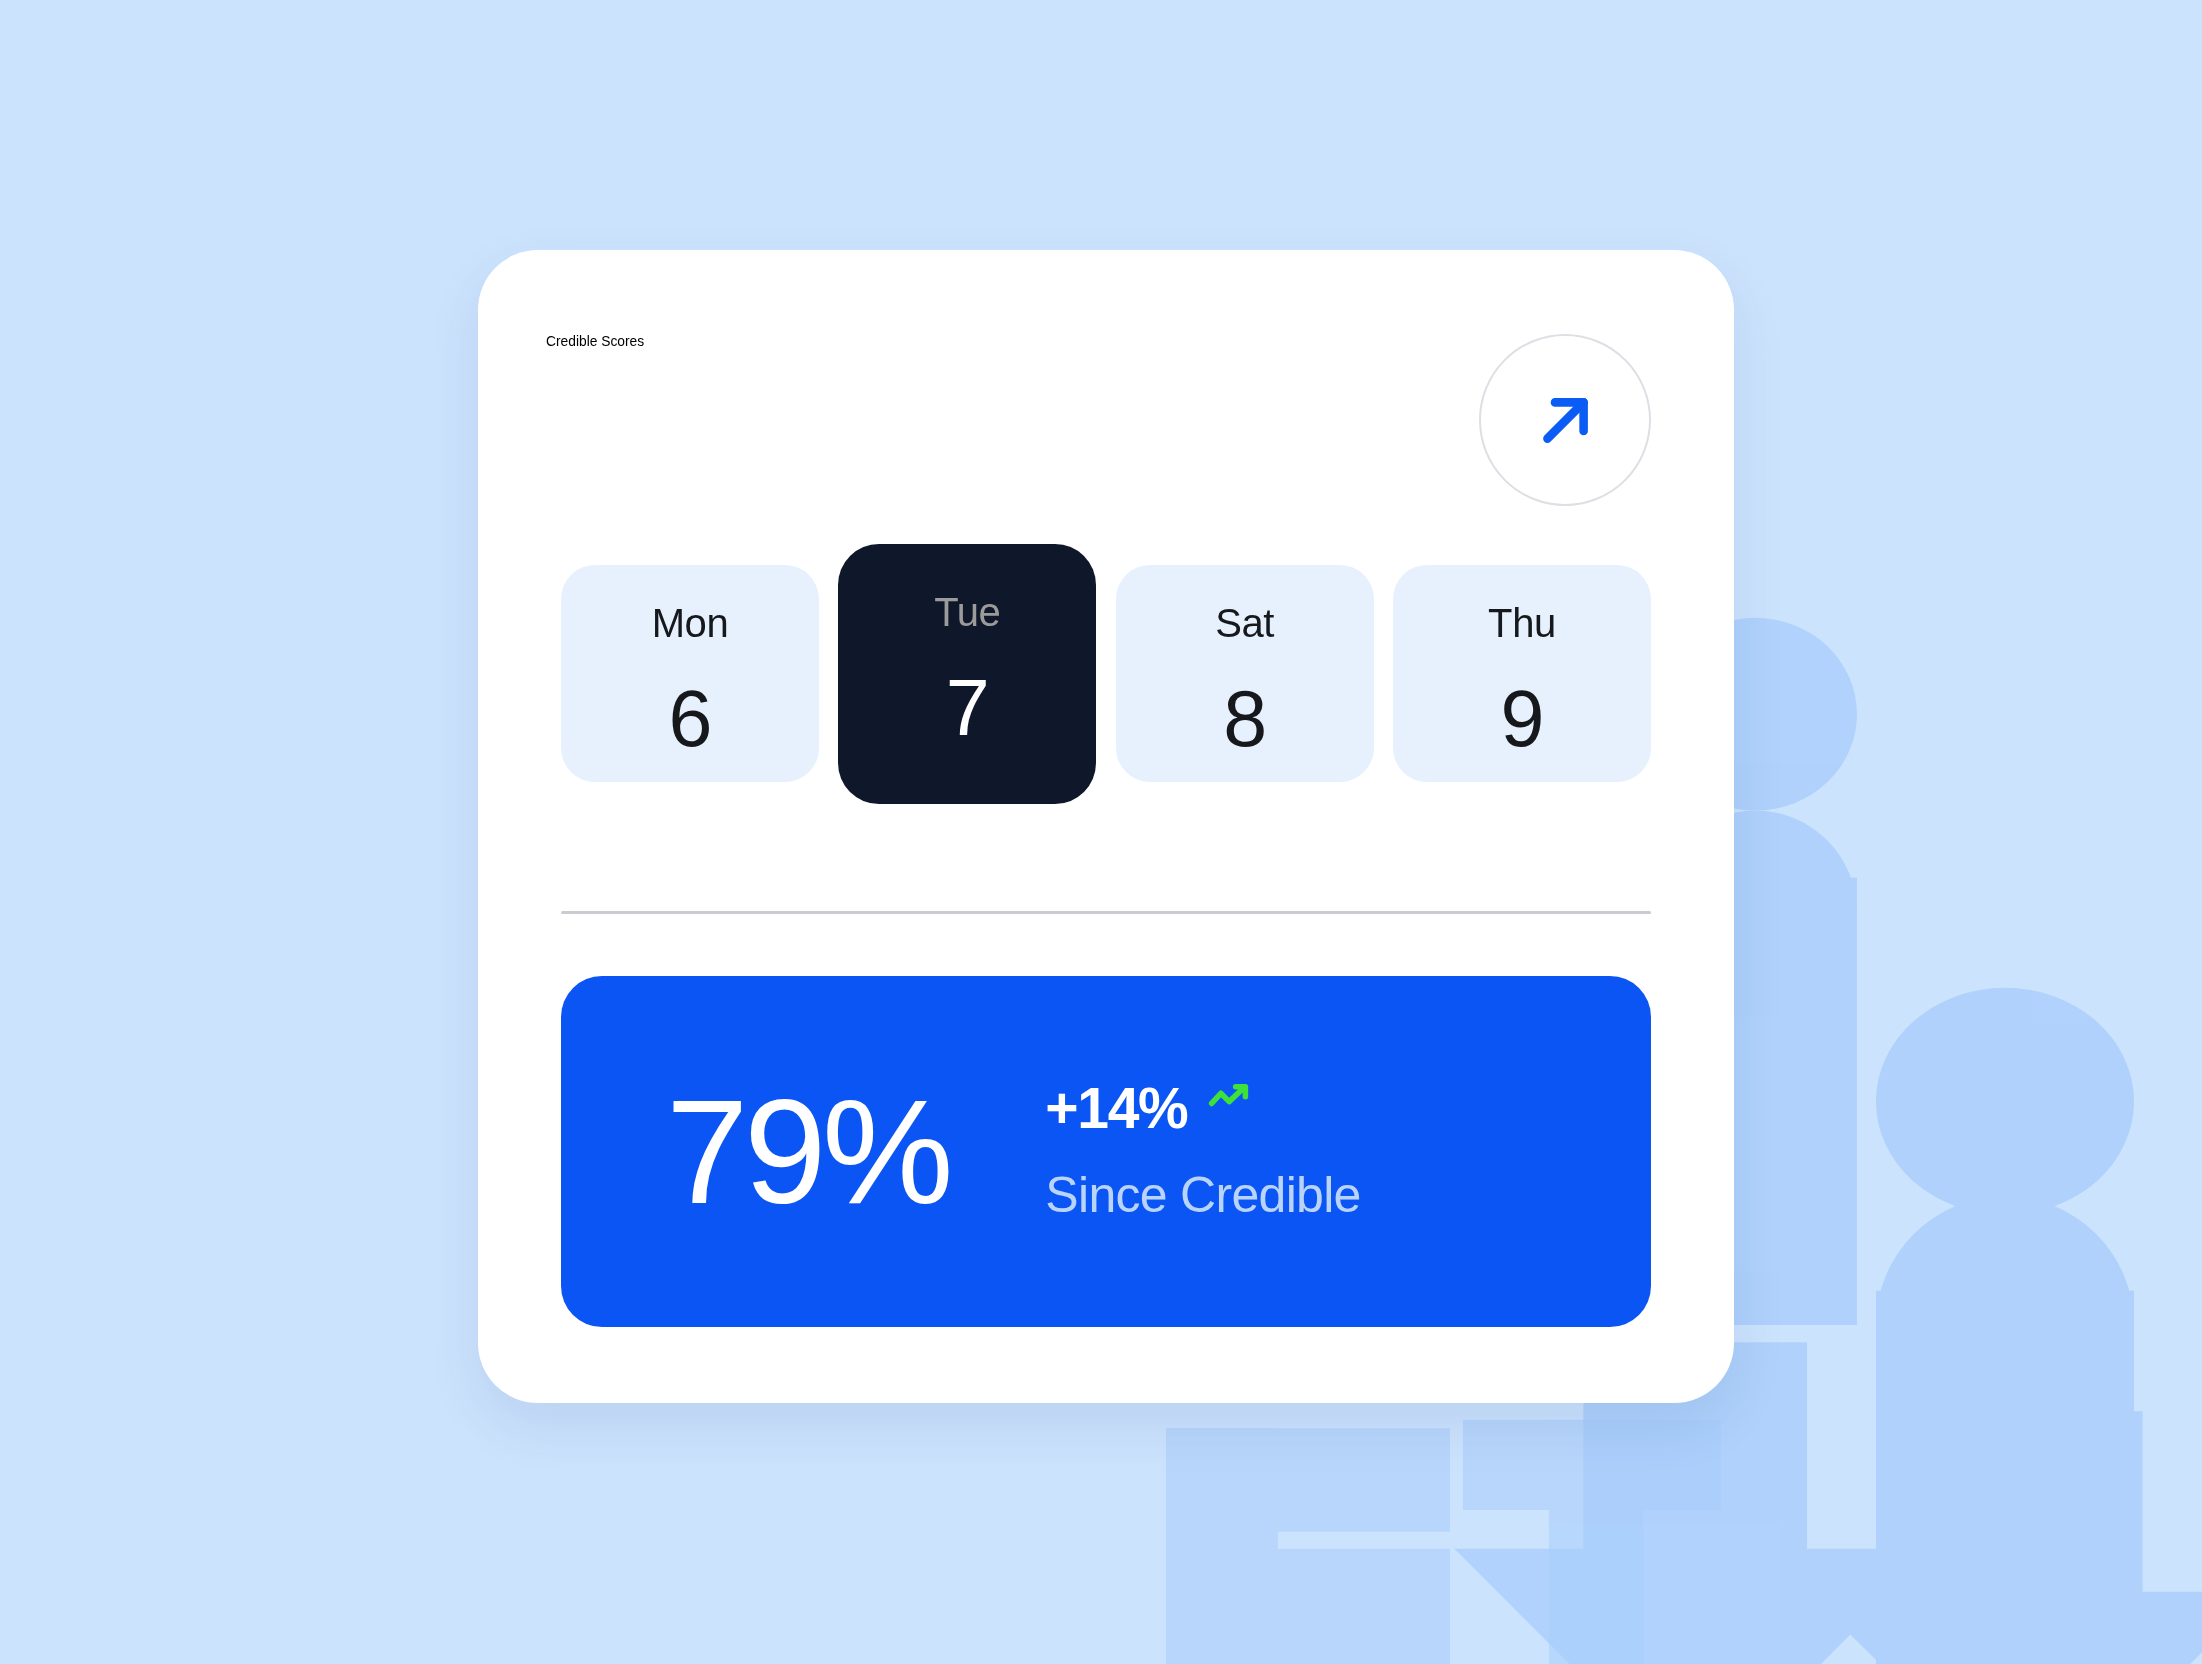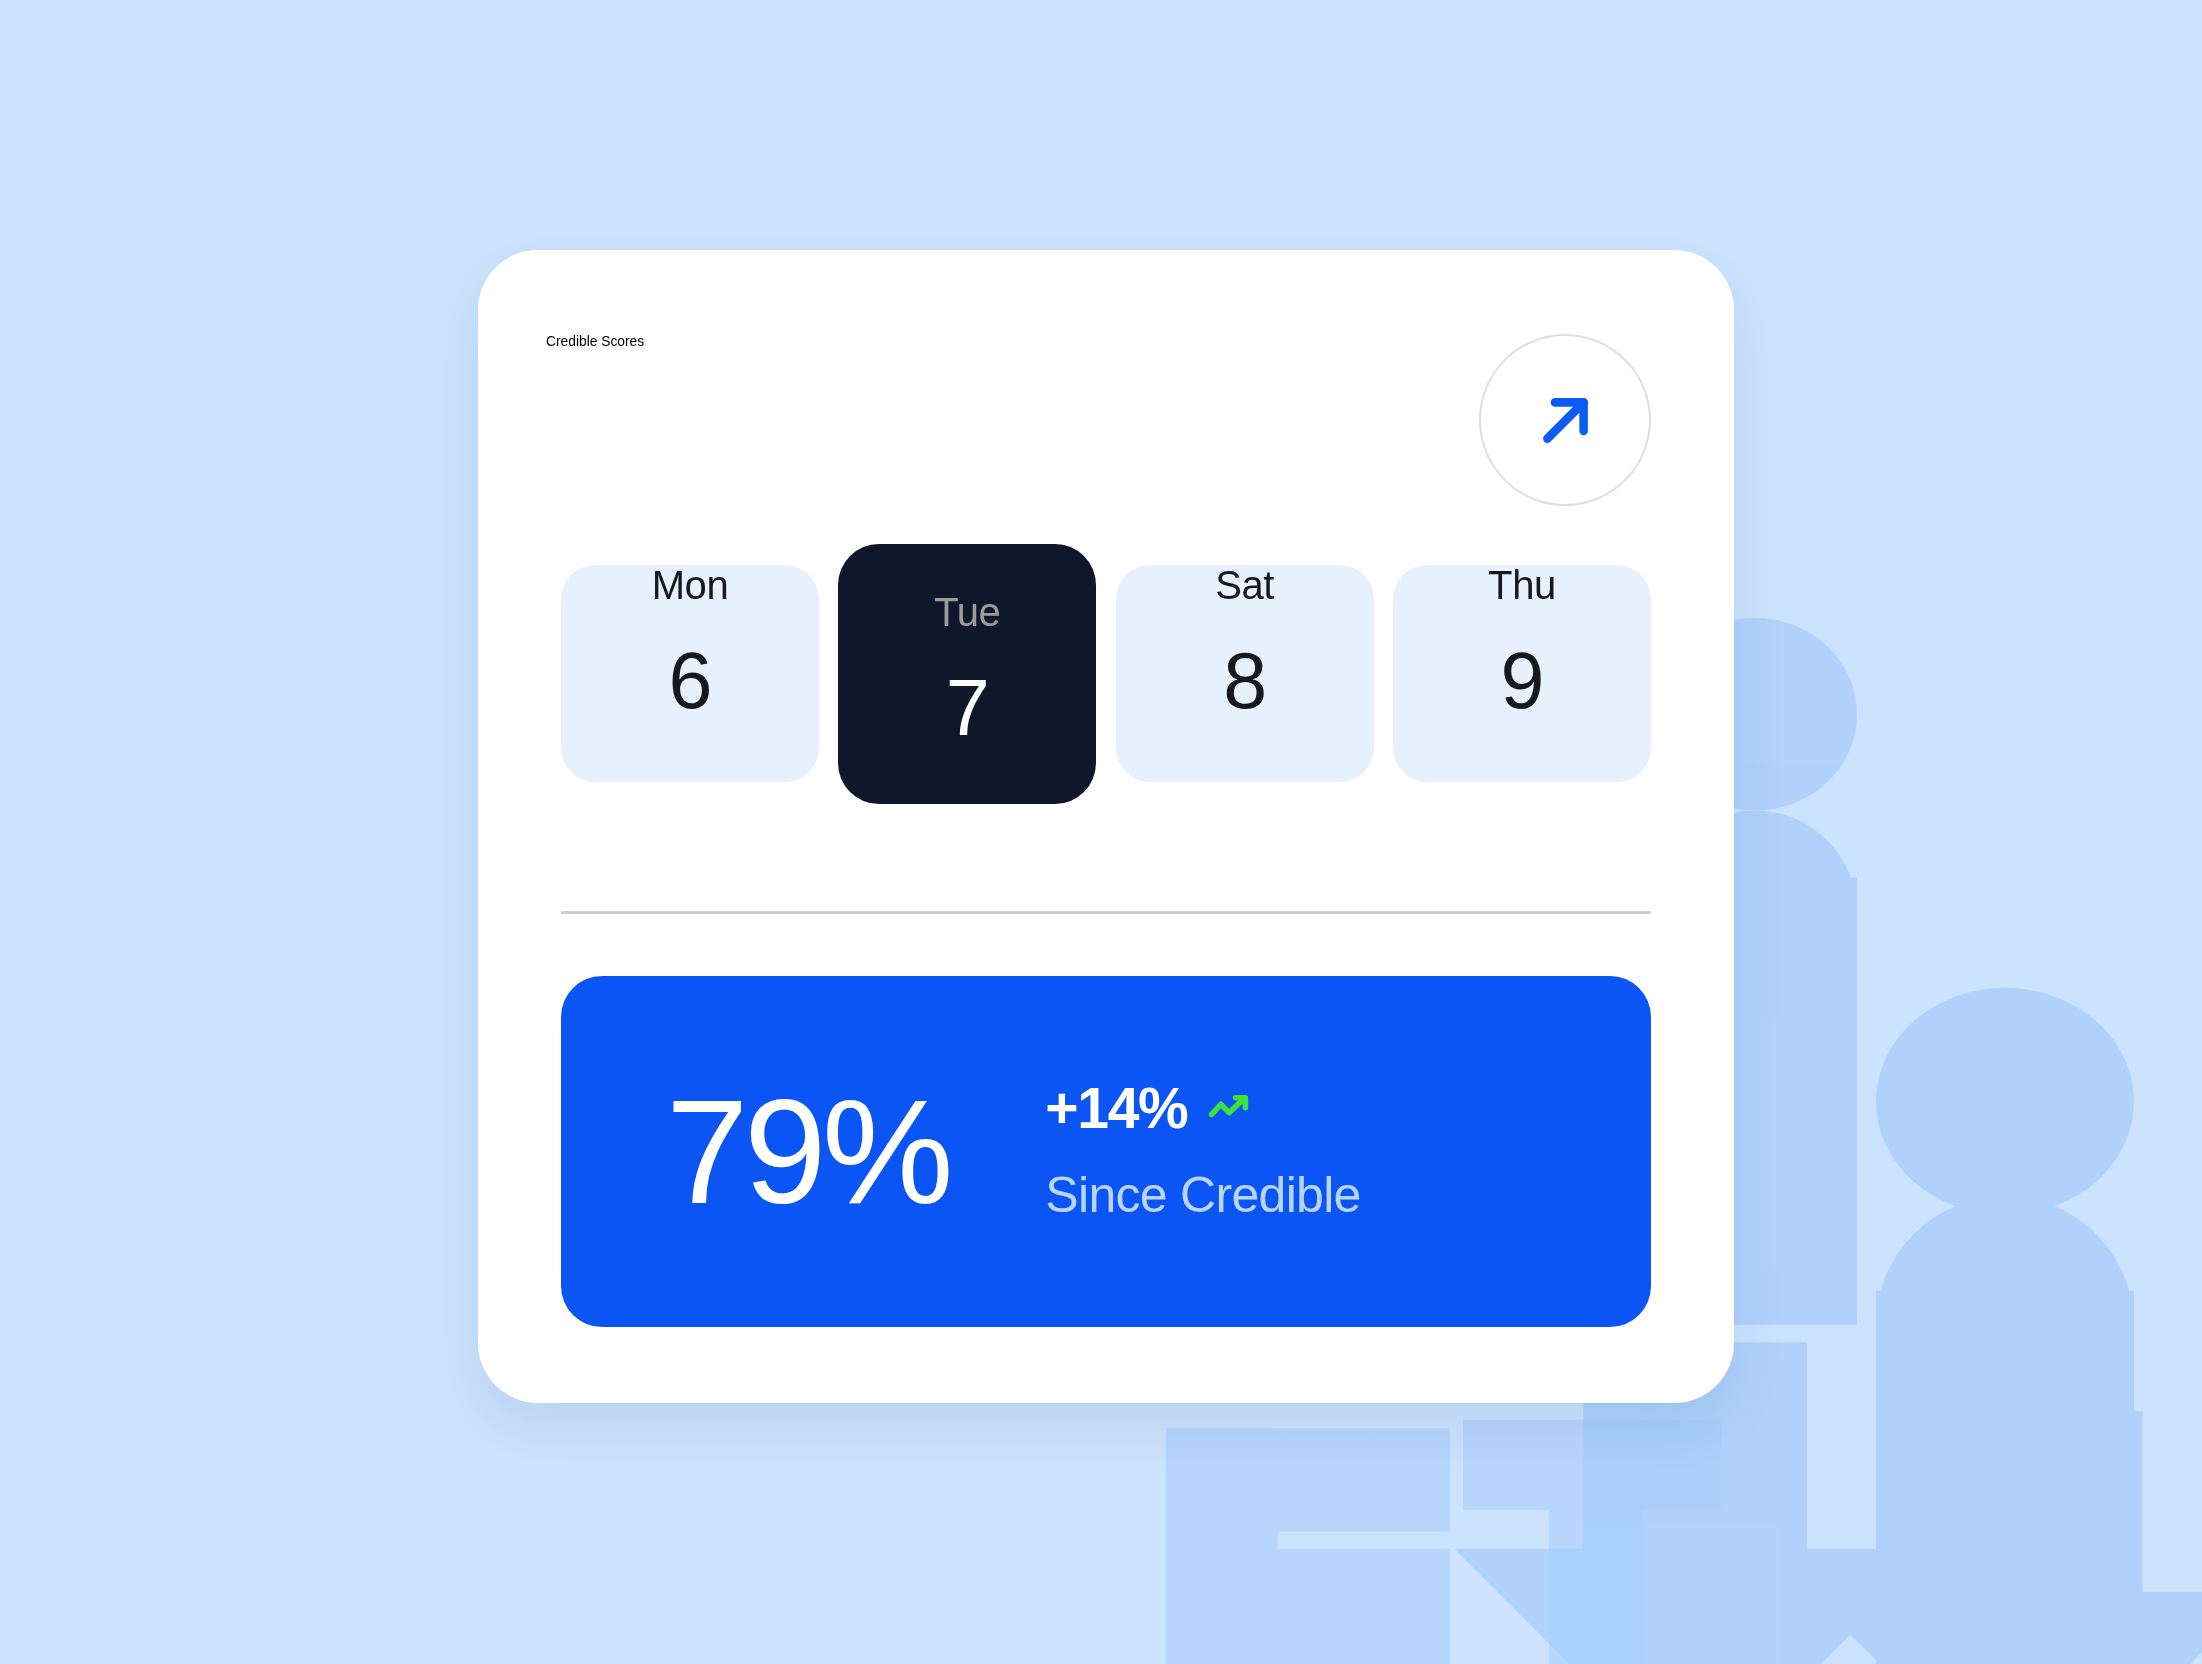--- a/index.html
+++ b/index.html
@@ -77,20 +77,21 @@
 
   .day-card {
     width:258px;
     height:217px;
     border-radius:34px;
     background:#e7f1fd;
     display:flex;
     flex-direction:column;
     align-items:center;
     justify-content:flex-start;
+    padding-top:38px;
     cursor:pointer;
     position:relative;
   }
 
   .day-card.selected {
     background:#0f172a;
     height:260px;
     border-radius:41px;
     padding-top:48px;
   }
@@ -153,21 +154,20 @@
   #stat-secondary {
     margin-left:96px;
     display:flex;
     flex-direction:column;
     justify-content:center;
     padding-bottom:3.4px;
   }
 
   #delta-row {
     display:flex;
-    align-items:center;
     gap:19px;
   }
 
   #delta-value {
     font-size:57px;
     font-weight:bold;
     color:#ffffff;
     line-height:1;
     letter-spacing:-1.3px;
     white-space:nowrap;

